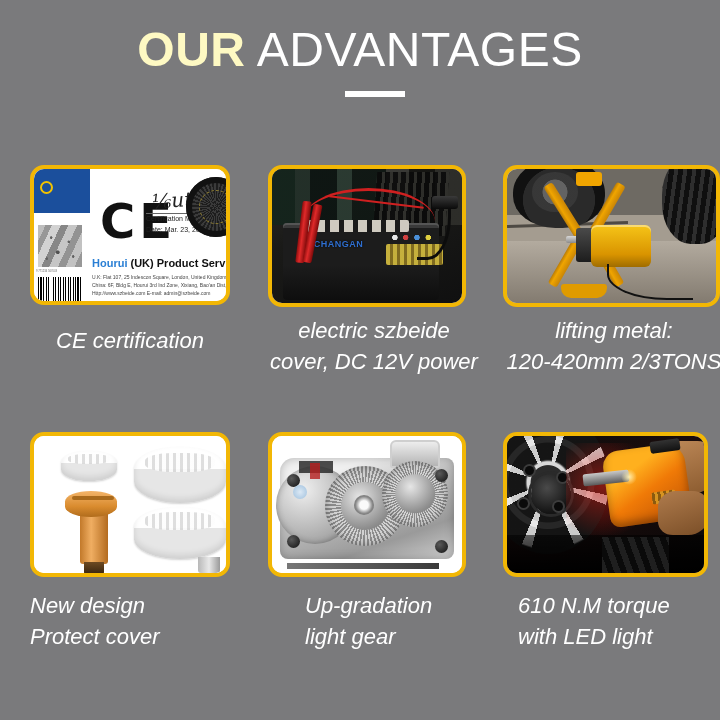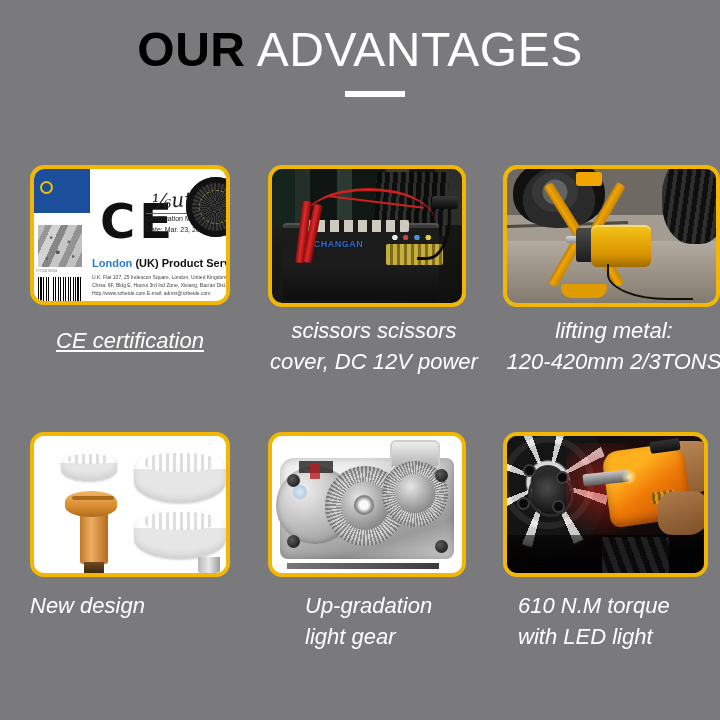--- a/index.html
+++ b/index.html
@@ -26,21 +26,21 @@
     position: absolute;
     top: 22px;
     left: 0;
     width: 720px;
     text-align: center;
     font-size: 48px;
     letter-spacing: 0.5px;
     white-space: nowrap;
   }
   .title .accent {
-    color: #000000;
+    color: #fef9c3;
     font-weight: bold;
     text-align: center;
   }
   .title .rest {
     color: #FFFFFF;
     font-weight: normal;
   }
   .title-underline {
     position: absolute;
     left: 345px;
@@ -73,21 +73,21 @@
     font-size: 22px;
     line-height: 31px;
     white-space: nowrap;
   }
   .caption .l2 { display: block; }
 
   
   #card-1 { left: 30px;  top: 25px; width: 200px; height: 140px; }
   #card-2 { left: 268px; top: 25px; width: 198px; height: 142px; }
   #card-3 { left: 503px; top: 25px; width: 217px; height: 142px; }
-  #cap-1  { left: 30px;  top: 185px; width: 200px; text-align: center; text-decoration: underline; }
+  #cap-1  { left: 30px;  top: 185px; width: 200px; text-align: center; }
   #cap-2  { left: 268px; top: 175px; width: 212px; text-align: center; }
   #cap-3  { left: 503px; top: 175px; width: 222px; text-align: center; }
 
   
   #card-4 { left: 30px;  top: 292px; width: 200px; height: 145px; }
   #card-5 { left: 268px; top: 292px; width: 198px; height: 145px; }
   #card-6 { left: 503px; top: 292px; width: 205px; height: 145px; }
   #cap-4  { left: 30px;  top: 450px; width: 200px; text-align: left; }
   #cap-5  { left: 305px; top: 450px; width: 200px; text-align: left; }
   #cap-6  { left: 518px; top: 450px; width: 210px; text-align: left; }
@@ -653,21 +653,21 @@
       <div class="cert-crest"></div>
       <div class="cert-micro">9 771234 567003</div>
       <div class="cert-barcode"></div>
       <div class="cert-barcode-num">9 771234 567003</div>
       <div class="cert-ce">CE</div>
       <div class="cert-sign">⅙𝑢𝑡𝑡ℓ𝑦</div>
       <div class="cert-signline"></div>
       <div class="cert-role">Certification Manager</div>
       <div class="cert-date">Date: Mar. 23, 2016</div>
       <div class="cert-seal"></div>
-      <div class="cert-company"><span class="brand">London</span><span> (UK) Product Service Limited</span></div>
+      <div class="cert-company"><span class="brand">Hourui</span><span> (UK) Product Service Limited</span></div>
       <div class="cert-addr">
         <div>U.K:  Flat 107, 25 Indescon Square, London, United Kingdom</div>
         <div>China: 6F, Bldg E, Hourui 3rd Ind Zone, Xixiang, Bao'an Dist, Shenzhen</div>
         <div>Http://www.szbeide.com      E-mail: admin@szbeide.com</div>
       </div>
     </div>
   </div>
   <div class="caption" id="cap-1">
     <span>CE certification</span>
   </div>
@@ -685,21 +685,21 @@
       <div class="bat-terminals"></div>
       <div class="wire-red"></div>
       <div class="wire-red2"></div>
       <div class="clip-red"></div>
       <div class="clip-red2"></div>
       <div class="wire-black"></div>
       <div class="plug-black"></div>
     </div>
   </div>
   <div class="caption" id="cap-2">
-    <span>scissors scissors</span>
+    <span>electric szbeide</span>
     <span class="l2">cover, DC 12V power</span>
   </div>
 
   <div class="card" id="card-3">
     <div class="jack">
       <div class="jk-ground"></div>
       <div class="jk-crack"></div>
       <div class="jk-tire-l"></div>
       <div class="jk-rim-l"></div>
       <div class="jk-tire-r"></div>
@@ -733,20 +733,21 @@
         <div class="cv-stem"></div>
       </div>
       <div class="cv-orange-shaft"></div>
       <div class="cv-orange-head"></div>
       <div class="cv-orange-slot"></div>
       <div class="cv-orange-tip"></div>
     </div>
   </div>
   <div class="caption" id="cap-4">
     <span>New design</span>
+    <span class="l2">Protect cover</span>
   </div>
 
   <div class="card" id="card-5">
     <div class="gearbox">
       <div class="gb-case"></div>
       <div class="gb-round"></div>
       <div class="gb-top"></div>
       <div class="gb-gear" id="gb-g1"></div>
       <div class="gb-gear" id="gb-g2"></div>
       <div class="gb-hub"></div>

